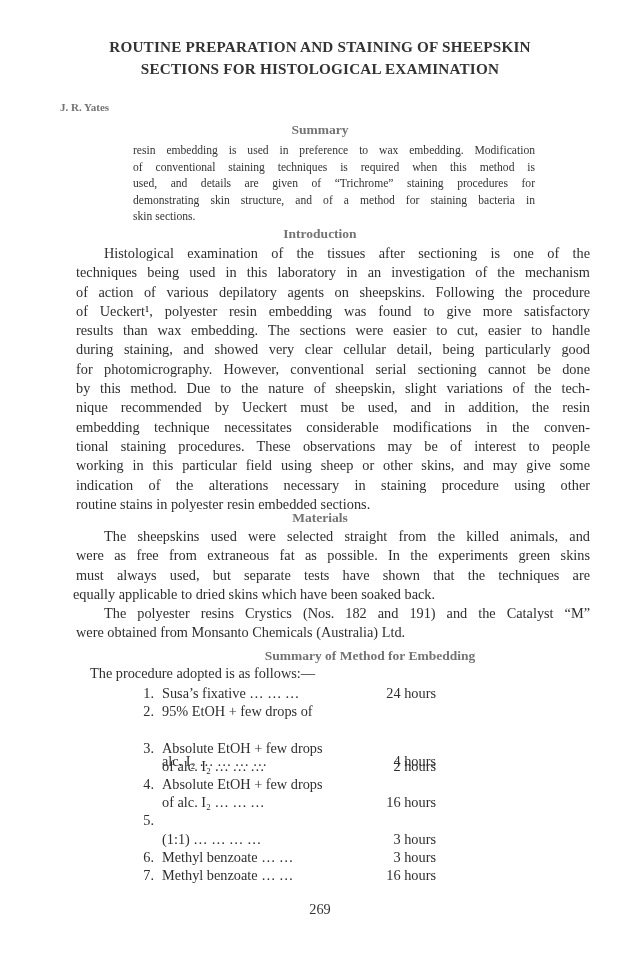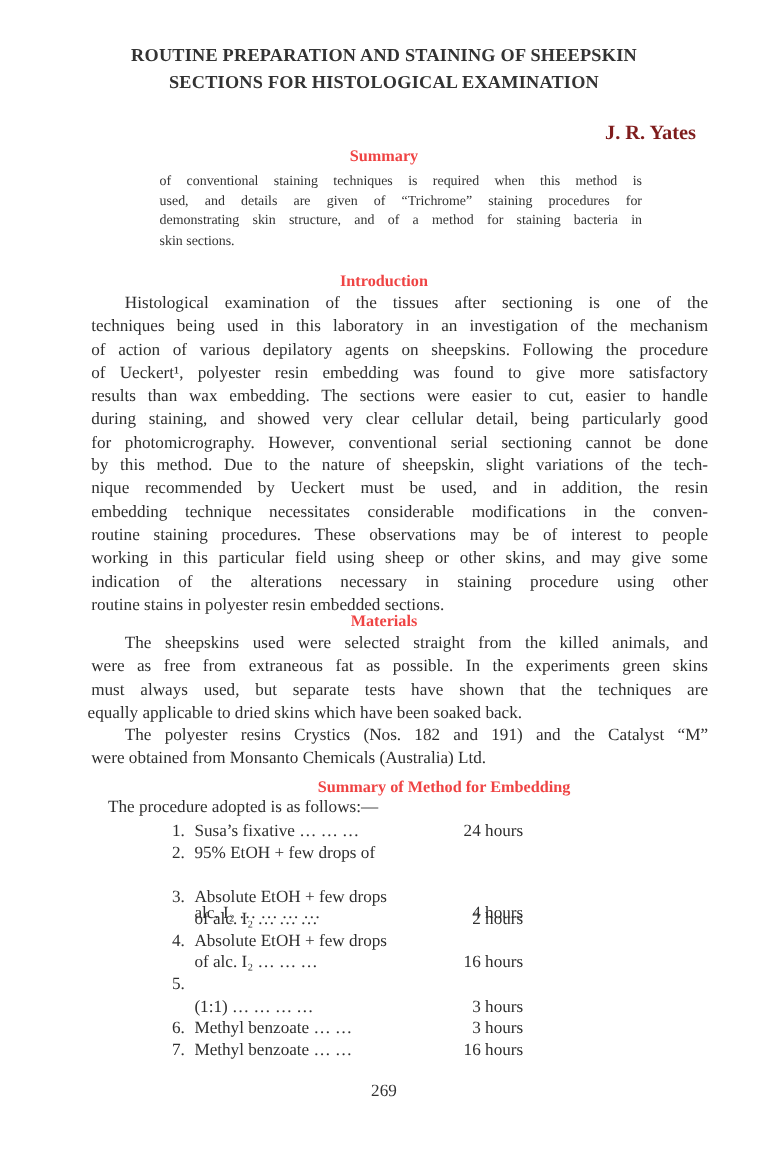--- a/index.html
+++ b/index.html
@@ -1,22 +1,22 @@
 <!DOCTYPE html>
 <html><head>
 <meta charset="utf-8">
 <style>
   html, body { margin: 0; padding: 0; background: #ffffff; }
   body { width: 641px; height: 963px; position: relative; overflow: hidden;
          font-family: "Liberation Serif", "DejaVu Serif", serif; color: #2a2a2a; }
   .page { position: absolute; left: 0; top: 0; width: 511px; height: 963px; padding-left: 20px; }
   .title { position: absolute; left: 60px; width: 520px; text-align: center;
            font-weight: bold; font-size: 15.2px; letter-spacing: 0.2px; color: #333; }
-  .author { position: absolute; left: 60px; width: 520px; text-align: right; font-weight: bold; font-size: 17px; top: 101px; color:#7f1d1d; }
-  .heading { position: absolute; left: 60px; width: 520px; text-align: center; font-weight: bold; font-size: 13.5px; color:#ef4444; }
+  .author { position: absolute; left: 60px; width: 520px; text-align: left; font-weight: bold; font-size: 11px; top: 101px; color:#737373; }
+  .heading { position: absolute; left: 60px; width: 520px; text-align: center; font-weight: bold; font-size: 13.5px; color:#737373; }
   .summary-text { position: absolute; left: 133px; width: 402px; font-size: 11.6px; line-height: 16.6px; text-align: justify; color:#333; }
   .summary-text .ln { display: block; text-align: justify; text-align-last: justify; white-space: nowrap; }
   .summary-text .ln.last { text-align-last: left; }
   .body-text { position: absolute; left: 76px; width: 514px; font-size: 14.3px; line-height: 19.3px; color:#2e2e2e; }
   .body-text .ln { display: block; text-align: justify; text-align-last: justify; white-space: nowrap; }
   .body-text .ln.last { text-align-last: left; }
   .proc { position: absolute; font-size: 14.3px; line-height: 19px; color:#2e2e2e; }
   .step { position: absolute; left: 0; width: 330px; height: 19px; }
   .step .num { position: absolute; left: 0; width: 22px; text-align: right; }
   .step .txt { position: absolute; left: 30px; white-space: nowrap; }
@@ -27,39 +27,40 @@
 <body>
 
 <div class="page">
 
   <div class="title" style="top:38px">ROUTINE PREPARATION AND STAINING OF SHEEPSKIN</div>
   <div class="title" style="top:60px">SECTIONS FOR HISTOLOGICAL EXAMINATION</div>
   <div class="author">J. R. Yates</div>
 
   <div class="heading" style="top:122px">Summary</div>
   <div class="summary-text" style="top:143px">
+    <span class="ln">resin embedding is used in preference to wax embedding. Modification</span>
     <span class="ln">of conventional staining techniques is required when this method is</span>
     <span class="ln">used, and details are given of “Trichrome” staining procedures for</span>
     <span class="ln">demonstrating skin structure, and of a method for staining bacteria in</span>
     <span class="ln last">skin sections.</span>
   </div>
 
   <div class="heading" style="top:226px">Introduction</div>
   <div class="body-text" style="top:244px">
     <span class="ln" style="padding-left:28px">Histological examination of the tissues after sectioning is one of the</span>
     <span class="ln">techniques being used in this laboratory in an investigation of the mechanism</span>
     <span class="ln">of action of various depilatory agents on sheepskins. Following the procedure</span>
     <span class="ln">of Ueckert¹, polyester resin embedding was found to give more satisfactory</span>
     <span class="ln">results than wax embedding. The sections were easier to cut, easier to handle</span>
     <span class="ln">during staining, and showed very clear cellular detail, being particularly good</span>
     <span class="ln">for photomicrography. However, conventional serial sectioning cannot be done</span>
     <span class="ln">by this method. Due to the nature of sheepskin, slight variations of the tech-</span>
     <span class="ln">nique recommended by Ueckert must be used, and in addition, the resin</span>
     <span class="ln">embedding technique necessitates considerable modifications in the conven-</span>
-    <span class="ln">routine staining procedures. These observations may be of interest to people</span>
+    <span class="ln">tional staining procedures. These observations may be of interest to people</span>
     <span class="ln">working in this particular field using sheep or other skins, and may give some</span>
     <span class="ln">indication of the alterations necessary in staining procedure using other</span>
     <span class="ln last">routine stains in polyester resin embedded sections.</span>
   </div>
 
   <div class="heading" style="top:510px">Materials</div>
   <div class="body-text" style="top:527px">
     <span class="ln" style="padding-left:28px">The sheepskins used were selected straight from the killed animals, and</span>
     <span class="ln">were as free from extraneous fat as possible. In the experiments green skins</span>
     <span class="ln">must always used, but separate tests have shown that the techniques are</span>

